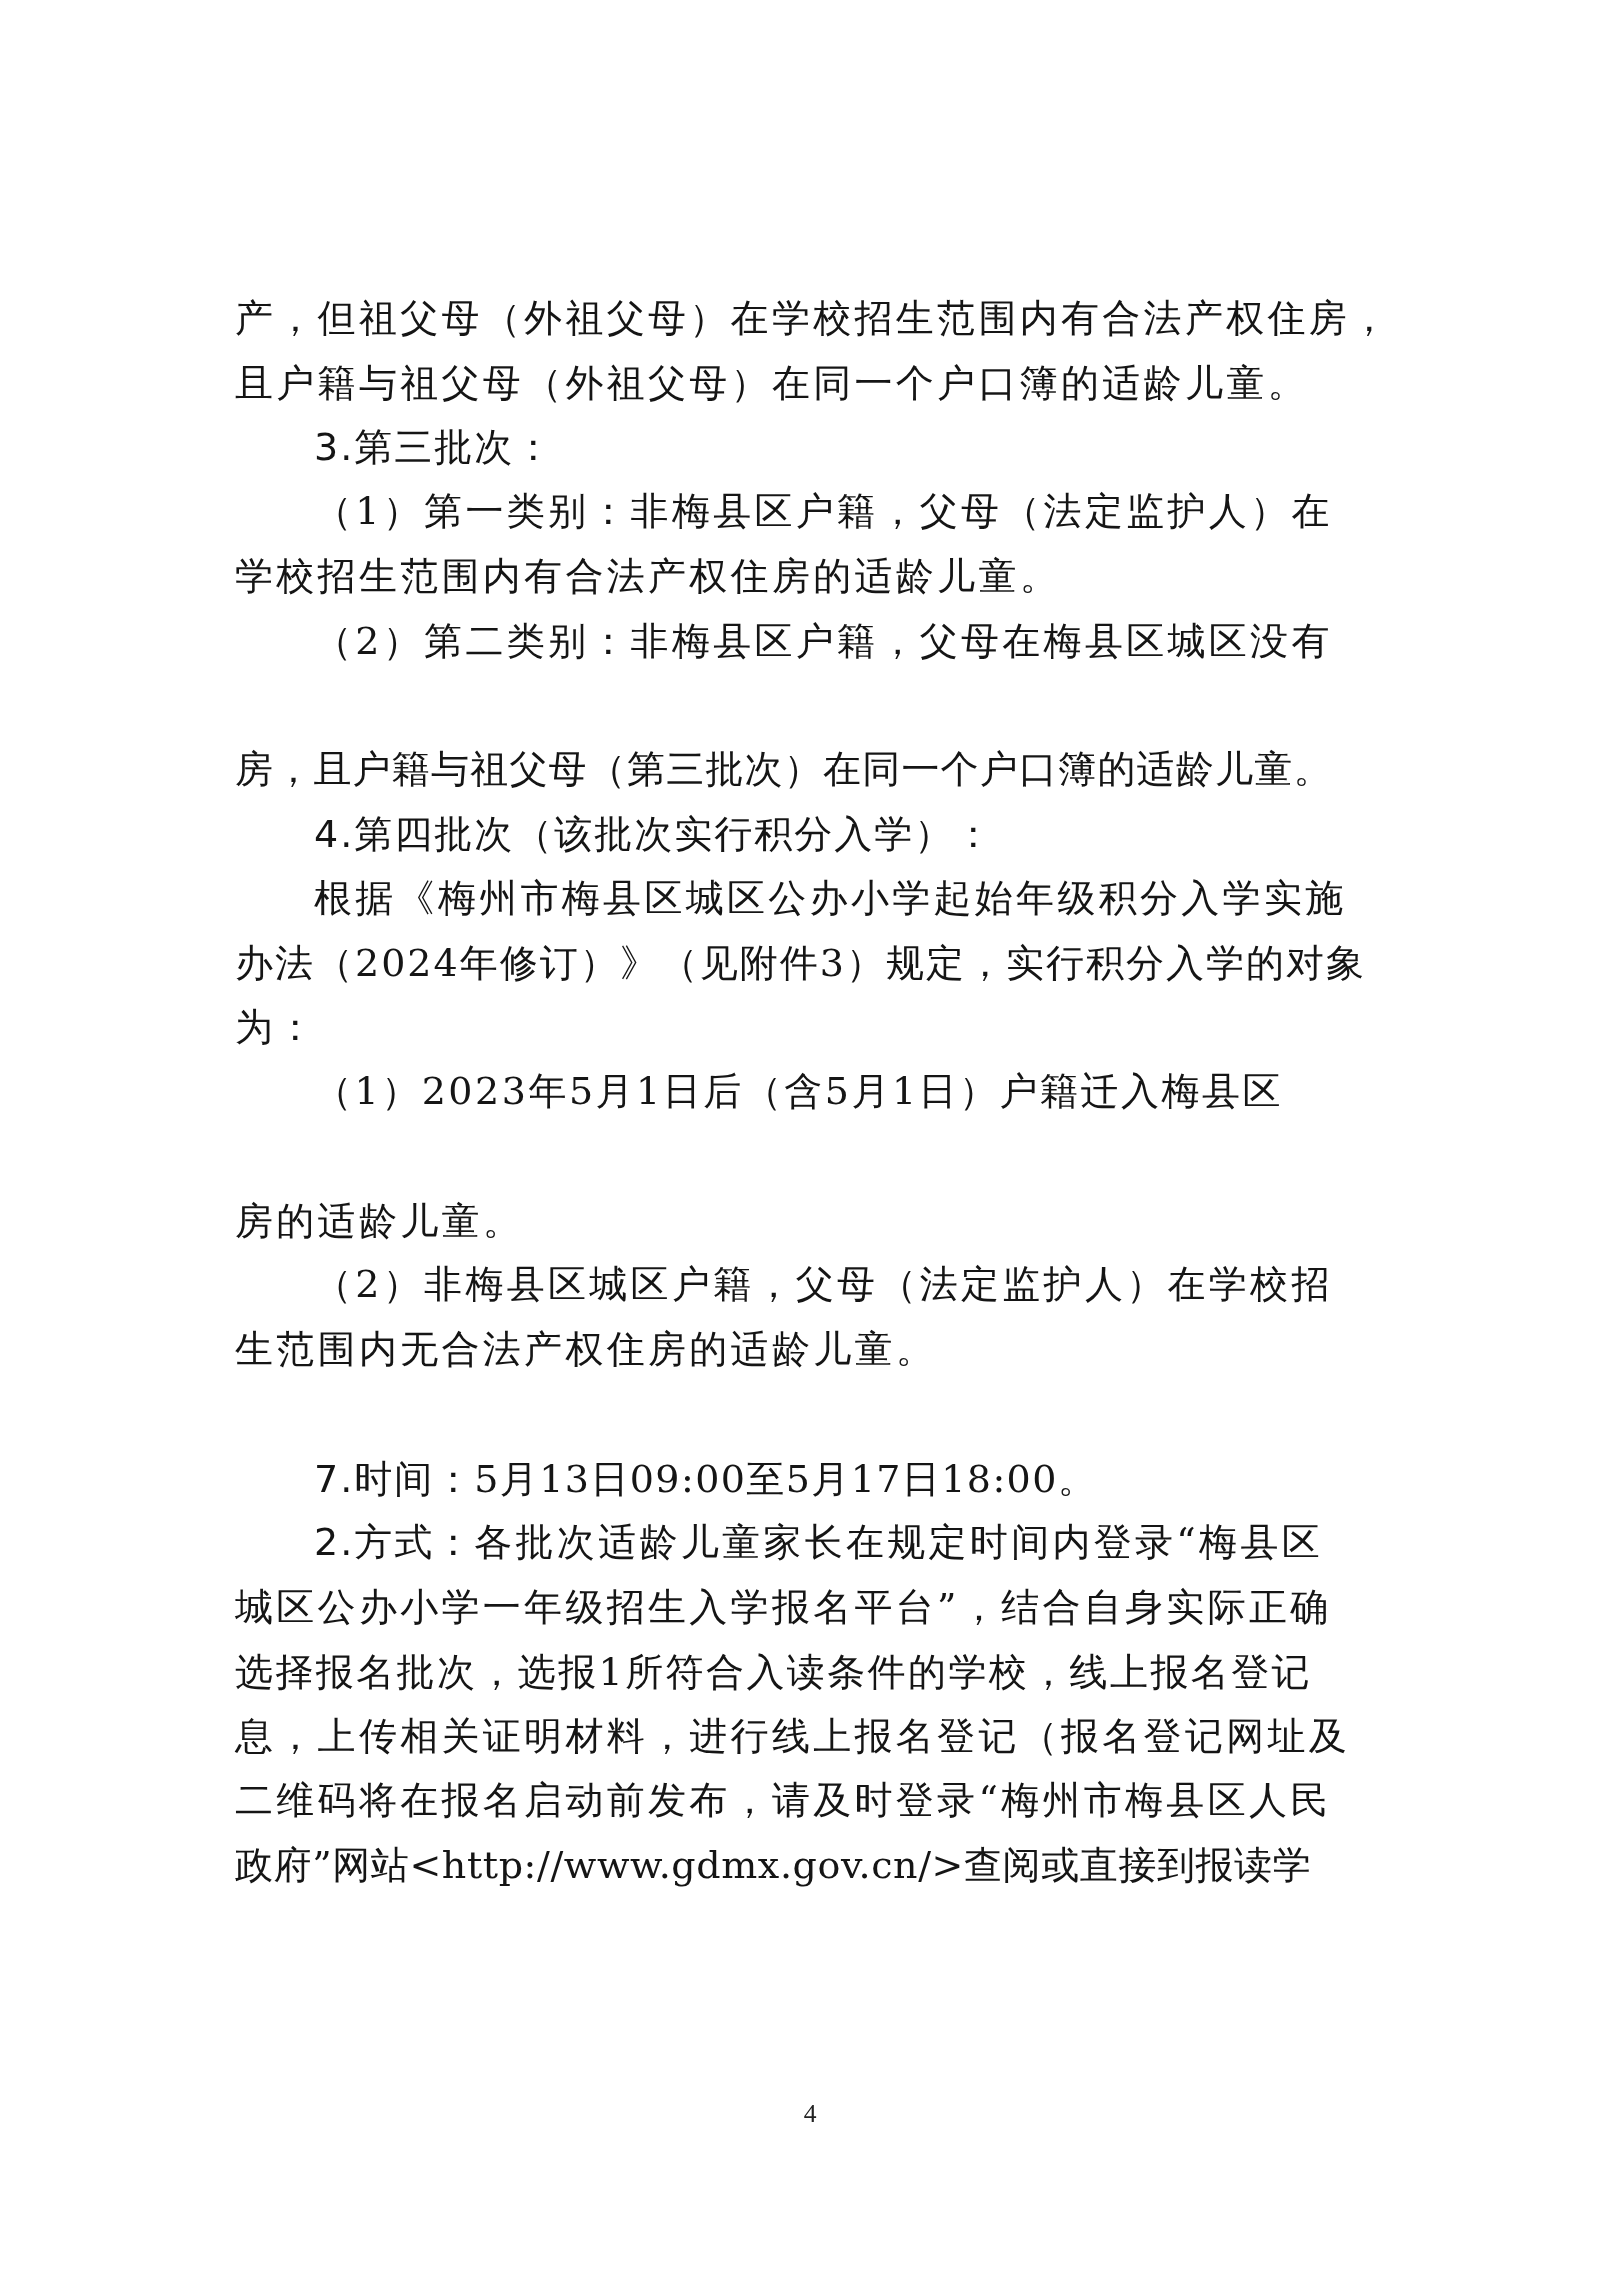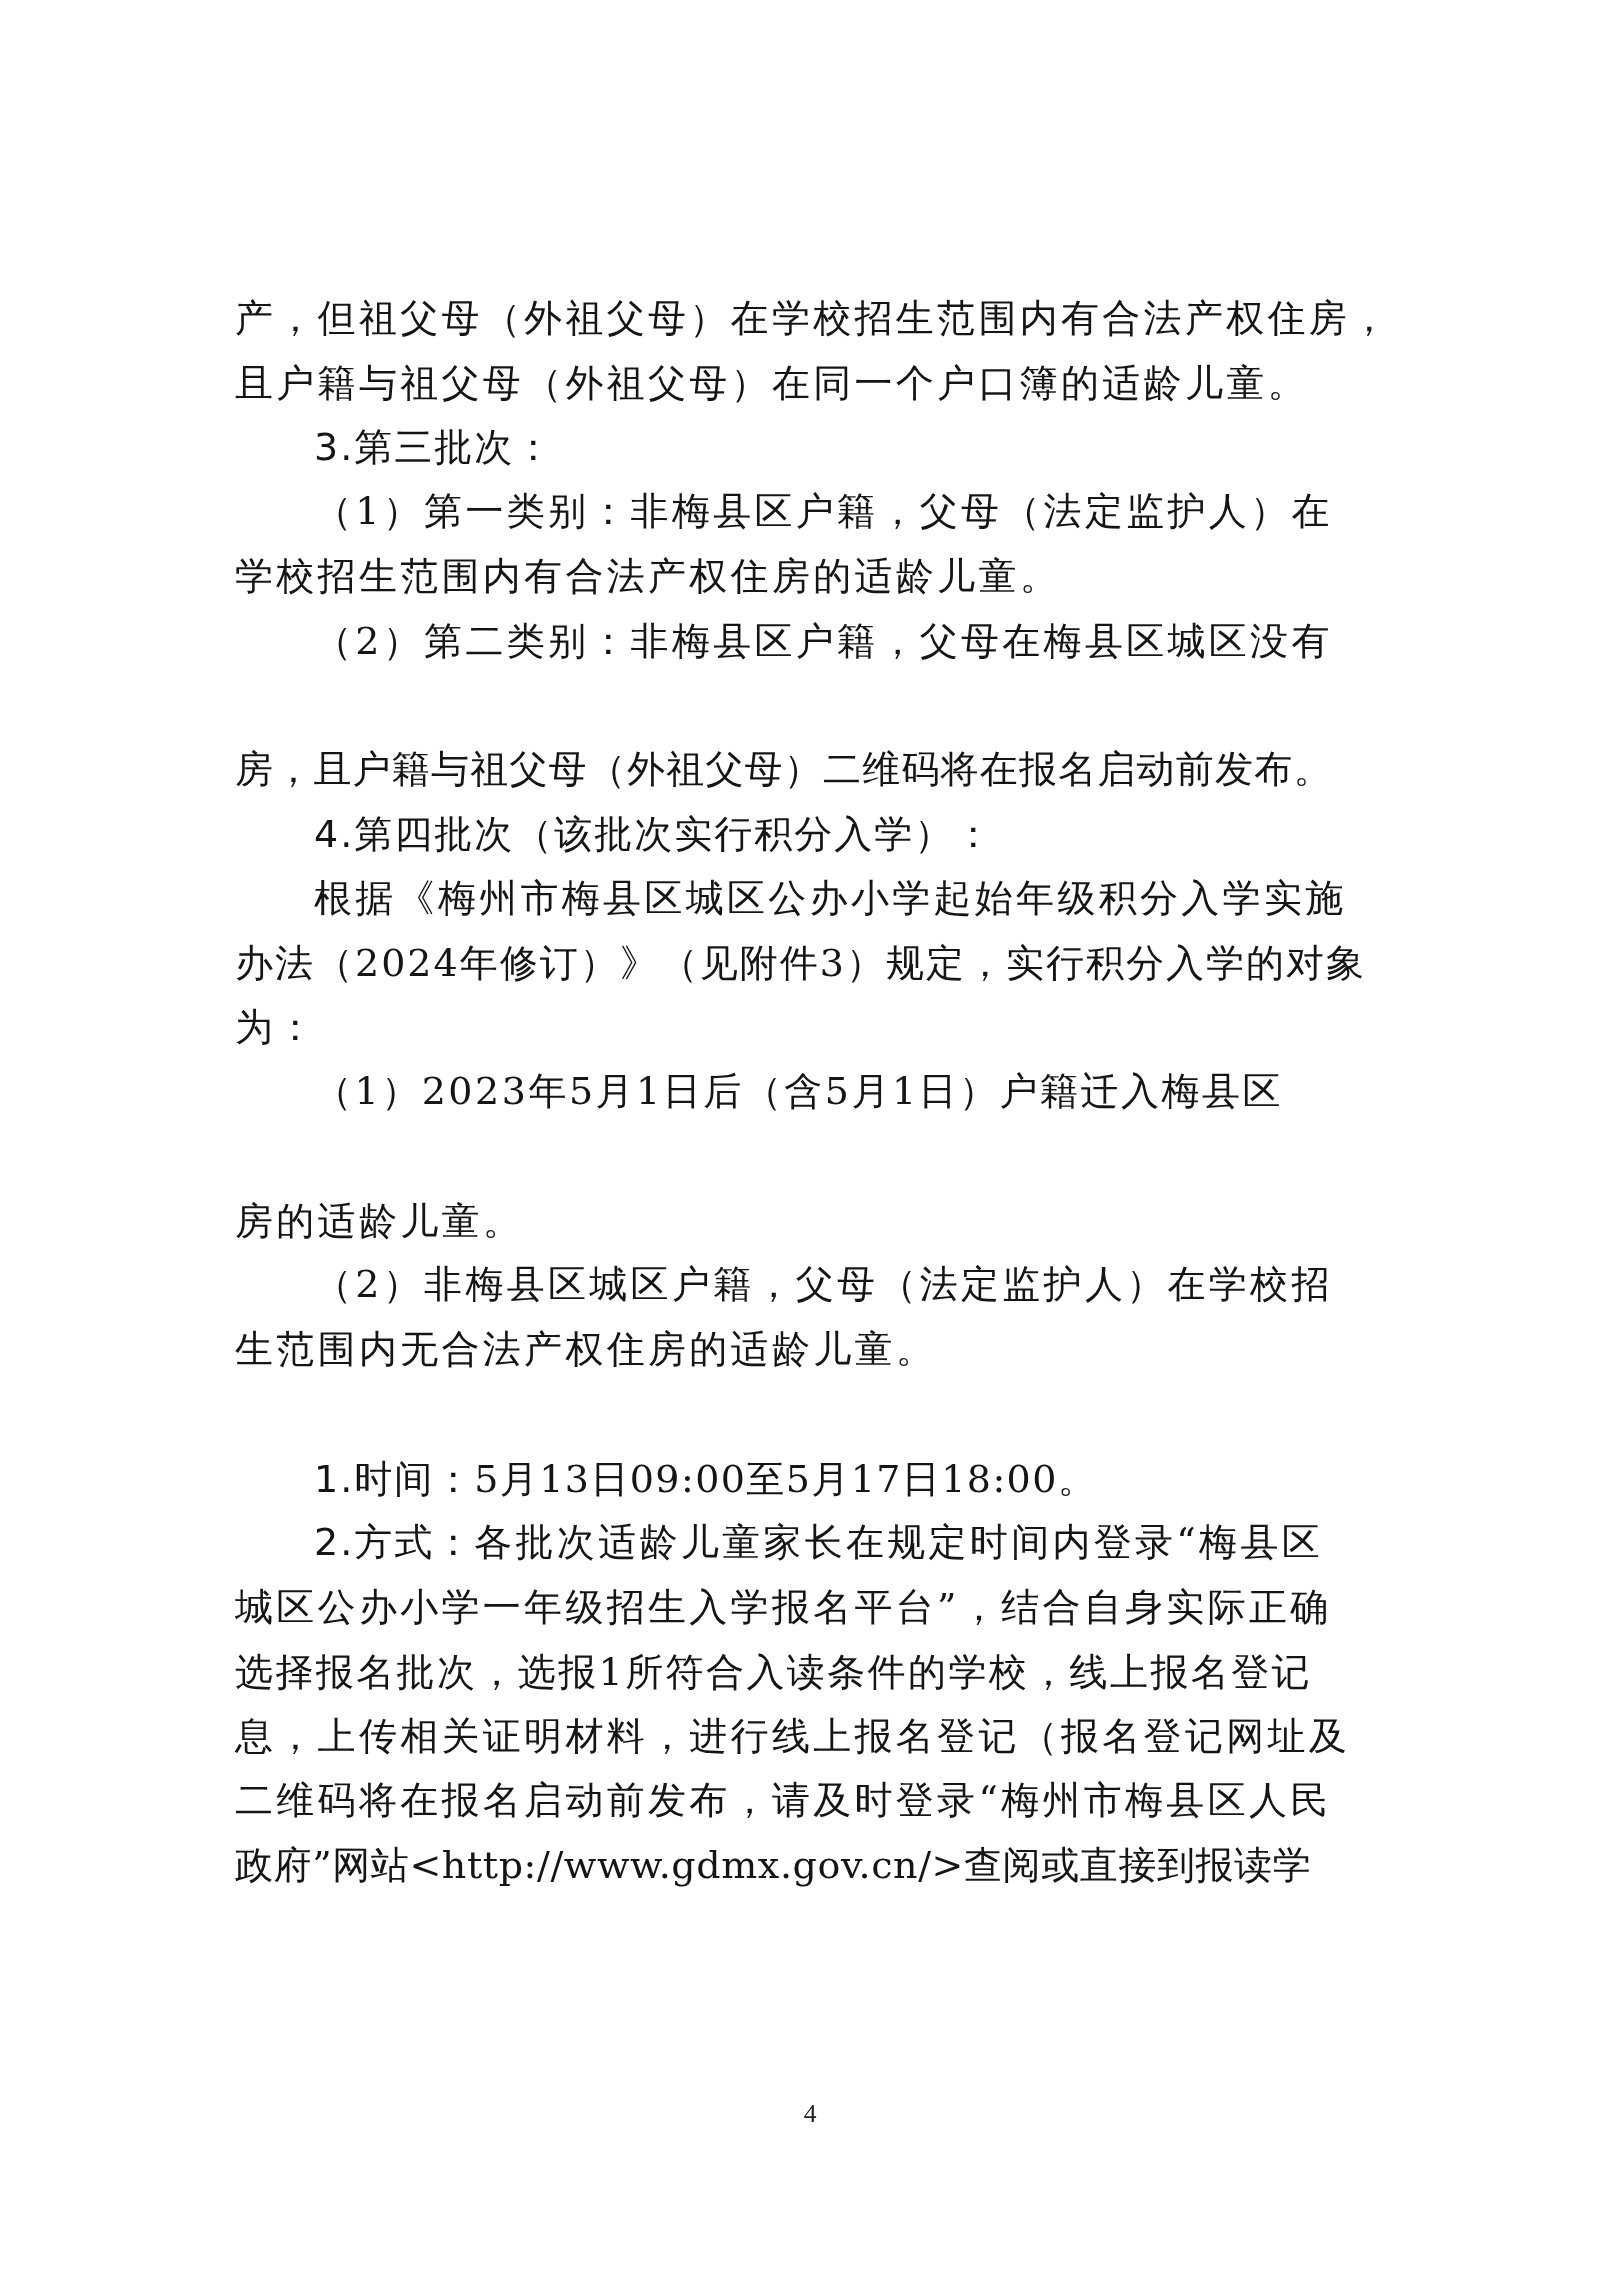--- a/index.html
+++ b/index.html
@@ -24,30 +24,30 @@
 </head>
 <body>
 
 <div class="page">
   <div class="line" style="top:294px">产，但祖父母（外祖父母）在学校招生范围内有合法产权住房，</div>
   <div class="line" style="top:359px">且户籍与祖父母（外祖父母）在同一个户口簿的适龄儿童。</div>
   <div class="line bold" style="top:423px;left:314px">3.第三批次：</div>
   <div class="line" style="top:487px;left:314px">（1）第一类别：非梅县区户籍，父母（法定监护人）在</div>
   <div class="line" style="top:552px">学校招生范围内有合法产权住房的适龄儿童。</div>
   <div class="line" style="top:617px;left:314px">（2）第二类别：非梅县区户籍，父母在梅县区城区没有</div>
-  <div class="line" style="top:745px;letter-spacing:1.2px">房，且户籍与祖父母（外祖父母）二维码将在报名启动前发布。</div>
+  <div class="line" style="top:745px;letter-spacing:1.2px">房，且户籍与祖父母（第三批次）在同一个户口簿的适龄儿童。</div>
   <div class="line bold" style="top:810px;left:314px">4.第四批次（该批次实行积分入学）：</div>
   <div class="line" style="top:874px;left:314px">根据《梅州市梅县区城区公办小学起始年级积分入学实施</div>
   <div class="line" style="top:939px;letter-spacing:2px">办法（2024年修订）》（见附件3）规定，实行积分入学的对象</div>
   <div class="line" style="top:1003px">为：</div>
   <div class="line" style="top:1067px;left:314px;letter-spacing:2.5px">（1）2023年5月1日后（含5月1日）户籍迁入梅县区</div>
   <div class="line" style="top:1197px">房的适龄儿童。</div>
   <div class="line" style="top:1260px;left:314px">（2）非梅县区城区户籍，父母（法定监护人）在学校招</div>
   <div class="line" style="top:1325px">生范围内无合法产权住房的适龄儿童。</div>
-  <div class="line" style="top:1455px;left:314px;letter-spacing:1.4px"><span class="bold">1.时间：</span><span>5月13日09:00至5月17日18:00。</span></div>
+  <div class="line" style="top:1455px;left:314px;letter-spacing:1.4px"><span class="bold">7.时间：</span><span>5月13日09:00至5月17日18:00。</span></div>
   <div class="line" style="top:1518px;left:314px"><span class="bold">2.方式：</span><span>各批次适龄儿童家长在规定时间内登录“梅县区</span></div>
   <div class="line" style="top:1583px">城区公办小学一年级招生入学报名平台”，结合自身实际正确</div>
   <div class="line" style="top:1648px;letter-spacing:2.4px">选择报名批次，选报1所符合入读条件的学校，线上报名登记</div>
   <div class="line" style="top:1712px">息，上传相关证明材料，进行线上报名登记（报名登记网址及</div>
   <div class="line" style="top:1776px">二维码将在报名启动前发布，请及时登录“梅州市梅县区人民</div>
   <div class="line" style="top:1841px;letter-spacing:0.6px">政府”网站&lt;http://www.gdmx.gov.cn/&gt;查阅或直接到报读学</div>
 
   <div class="footer-page-num">4</div>
 </div>
 

